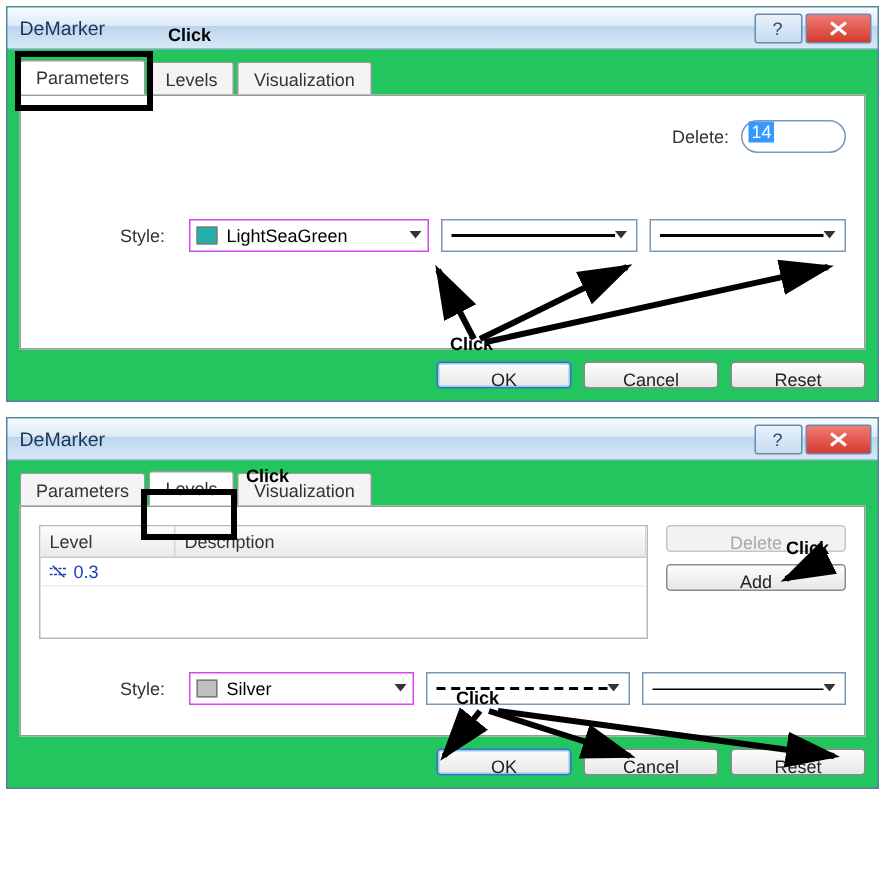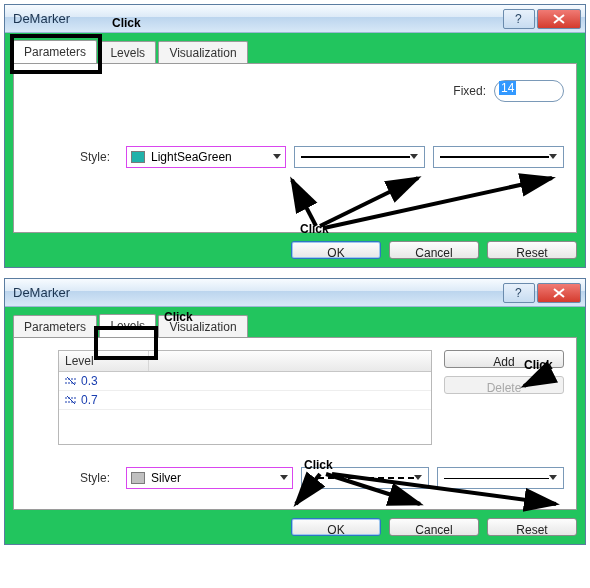--- a/index.html
+++ b/index.html
@@ -70,21 +70,21 @@
     </span>
   </div>
   <div class="body">
     <div class="tabs">
       <span class="tab active">Parameters</span>
       <span class="tab">Levels</span>
       <span class="tab">Visualization</span>
     </div>
     <div class="panel" style="height:170px; position:relative;">
       <div class="row" style="justify-content:flex-end; margin-top:4px;">
-        <span class="lbl">Fixed:</span>
+        <span class="lbl">Delete:</span>
         <span class="input num" style="width:70px;">
           <span class="period-sel">14</span>
         </span>
       </div>
       <div style="height:28px;"></div>
       <div class="row" style="gap:8px;">
         <span class="lbl" style="width:84px;">Style:</span>
         <span class="sel" style="width:160px;">
           <span class="swatch lsg"></span>
           <span>LightSeaGreen</span>
@@ -134,57 +134,48 @@
           </svg>
     </span>
   </div>
   <div class="body">
     <div class="tabs">
       <span class="tab">Parameters</span>
       <span class="tab active">Levels</span>
       <span class="tab">Visualization</span>
     </div>
     <div class="panel" style="position:relative;">
-      <div style="display:flex; gap:12px;margin-left:32px;">
+      <div style="display:flex; gap:12px;">
         <div style="flex:1;">
           <div class="table">
             <div class="thead">
               <span class="th level">Level</span>
+              <span class="th desc">Description</span>
             </div>
             <div class="trow">
               <span class="td level">
                 <svg class="lvlicon" viewBox="0 0 12 8">
                       <path d="M0 2 H12 M0 6 H12" stroke="#1a3fb0" stroke-width="1" stroke-dasharray="2 1"></path>
                       <path d="M2 0 L10 8" stroke="#1a3fb0" stroke-width="1"></path>
                     </svg>
                 <span>0.3</span>
               </span>
               <span class="td"></span>
             </div>
-            <div class="trow">
-              <span class="td level">
-                <svg class="lvlicon" viewBox="0 0 12 8">
-                      <path d="M0 2 H12 M0 6 H12" stroke="#1a3fb0" stroke-width="1" stroke-dasharray="2 1"></path>
-                      <path d="M2 0 L10 8" stroke="#1a3fb0" stroke-width="1"></path>
-                    </svg>
-                <span>0.7</span>
-              </span>
-              <span class="td"></span>
-            </div>
             <div style="height:34px;"></div>
           </div>
         </div>
         <div style="width:120px; display:flex; flex-direction:column; gap:8px;">
+          <span class="btn disabled" style="width:120px;">Delete</span>
           <span class="btn" style="width:120px;">Add</span>
-          <span class="btn disabled" style="width:120px;">Delete</span>
         </div>
       </div>
       <div class="row" style="gap:8px; margin-top:22px;">
         <span class="lbl" style="width:84px;">Style:</span>
-        <span class="sel" style="width:167px;">
+        <span class="sel" style="width:150px;">
           <span class="swatch silver"></span>
           <span>Silver</span>
           <span class="caret">
                 <svg width="8" height="6">
                   <path d="M0 0 L8 0 L4 5 Z" fill="#333"></path>
                 </svg>
               </span>
         </span>
         <span class="linestyle" style="width:130px;">
           <span class="line dash"></span>

